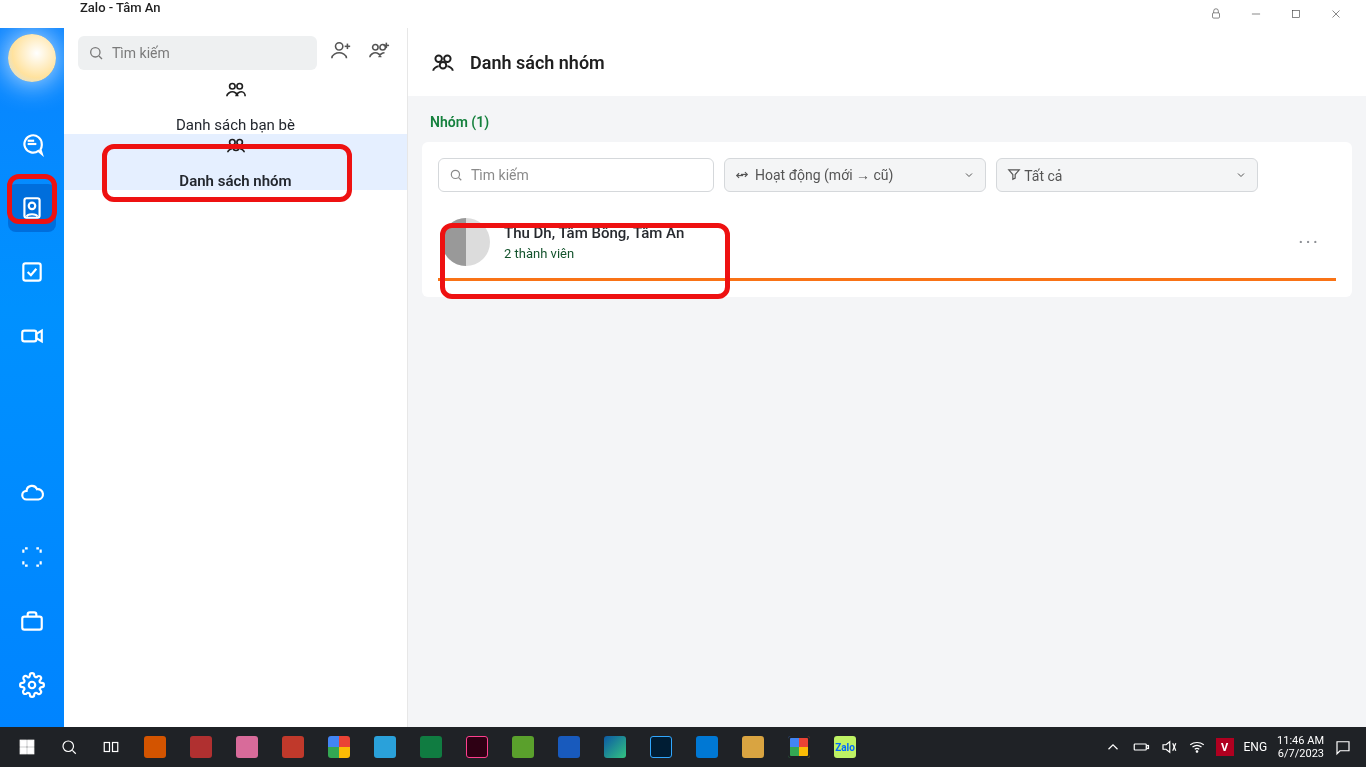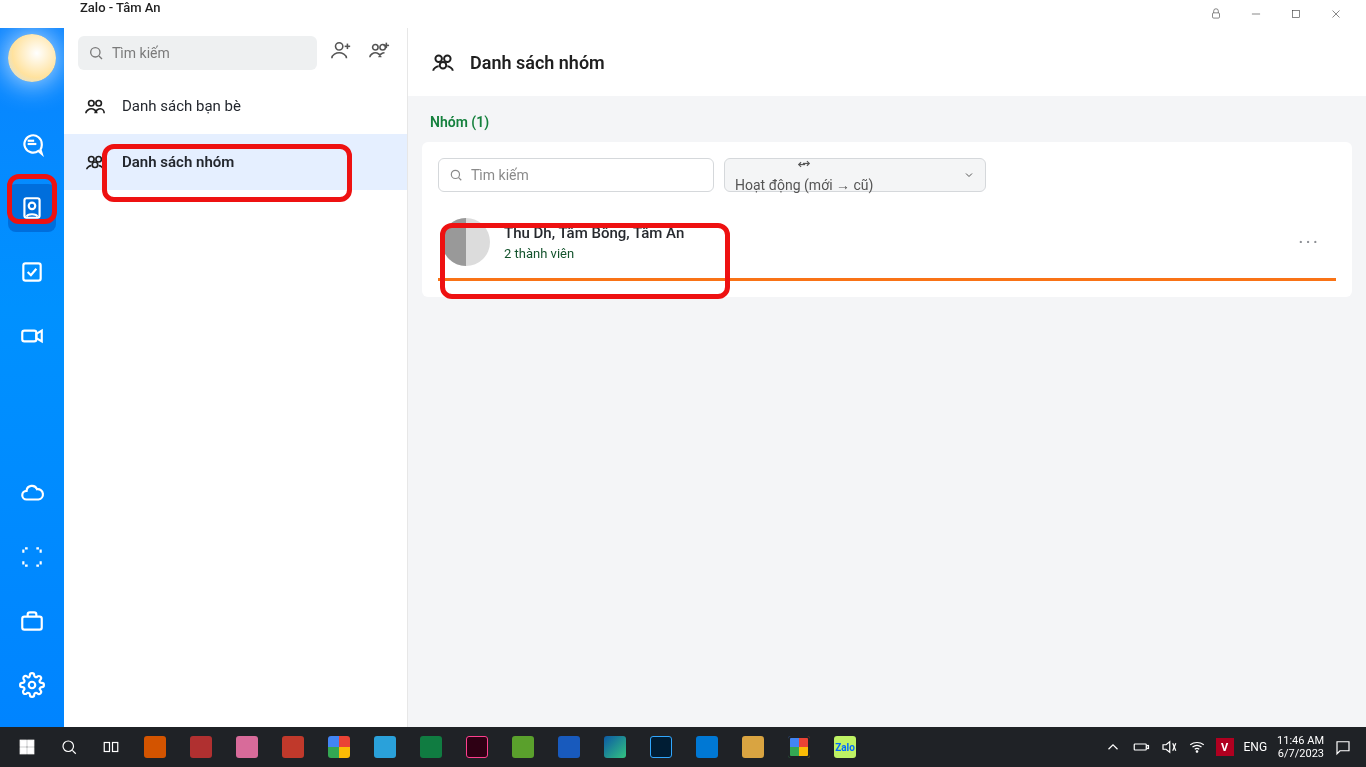--- a/index.html
+++ b/index.html
@@ -45,21 +45,21 @@
   .search-row { display:flex; align-items:flex-start; gap:10px; padding: 8px 14px 8px 14px; }
   .search-box {
     flex:1; height:34px; background:#eef0f1; border-radius:6px;
     display:flex; align-items:center; padding:0 10px; color:#7a7a7a; font-size:14px;
   }
   .search-box svg { width:16px; height:16px; stroke:#7a7a7a; fill:none; stroke-width:2; margin-right:8px;}
   .icon-btn { width:28px; height:28px; display:flex; align-items:center; justify-content:center; color:#555; }
   .icon-btn svg { width:22px; height:22px; stroke:#555; fill:none; stroke-width:1.7; }
 
   .side-item {
-    height:56px; display:flex; align-items:center; padding:0 20px; gap:16px; font-size:15px; color:#23272e; cursor:pointer;
+    height:56px; display:flex; align-items:center; padding:0 20px; gap:16px; font-size:15px; color:#23272e; cursor:pointer;flex-direction:column;
   }
   .side-item.active { background:#e5efff; }
   .side-item svg { width:22px; height:22px; stroke:#1f1f1f; fill:none; stroke-width:1.8; }
   .side-item.active .label { font-weight:600; }
 
   .hl-group-item {
     left:102px; top:144px; width:250px; height:58px;
   }
 
   .main { flex:1; background:#f4f5f7; display:flex; flex-direction:column; }
@@ -76,21 +76,21 @@
     display:flex; flex-direction:column; gap:14px;
   }
   .filters { display:flex; gap:10px; }
   .filter-box {
     height:34px; border:1px solid #d5d8db; border-radius:6px; background:#fff;
     display:flex; align-items:center; padding:0 10px; font-size:14px; color:#555;
   }
   .filter-box.search { flex: 0 0 276px; color:#8a8a8a; }
   .filter-box.search svg { width:14px; height:14px; stroke:#8a8a8a; fill:none; stroke-width:2; margin-right:8px; }
   .filter-box.sort { flex: 0 0 262px; justify-content:space-between; background:#f4f5f6;}
-  .filter-box.sort .left { display:flex; align-items:center; gap:6px;flex-direction:column; }
+  .filter-box.sort .left { display:flex; align-items:center; gap:6px; }
   .filter-box.filter { flex: 0 0 262px; justify-content:space-between; background:#f4f5f6;}
   .filter-box .chev { width:12px; height:12px; }
   .filter-box svg { stroke:#555; fill:none; stroke-width:2; }
 
   .group-row {
     display:flex; align-items:center; gap:14px; padding: 12px 4px;
     border-bottom:3px solid #f97316;
   }
   .group-avatar {
     width:48px; height:48px; border-radius:50%; background:#dcdcdc; position:relative; overflow:hidden;
@@ -299,20 +299,31 @@
                 <polyline points="17,7 21,11 17,15"></polyline>
                 <line x1="3" y1="13" x2="14" y2="13"></line>
                 <line x1="10" y1="11" x2="21" y2="11"></line>
               </svg>
             <span>Hoạt động (mới → cũ)</span>
           </span>
           <svg class="chev" viewBox="0 0 24 24">
               <polyline points="6,9 12,15 18,9"></polyline>
             </svg>
         </div>
+        <div class="filter-box filter">
+          <span class="left">
+            <svg viewBox="0 0 24 24" width="14" height="14">
+                <polygon points="3,5 21,5 14,13 14,19 10,21 10,13"></polygon>
+              </svg>
+            <span>Tất cả</span>
+          </span>
+          <svg class="chev" viewBox="0 0 24 24">
+              <polyline points="6,9 12,15 18,9"></polyline>
+            </svg>
+        </div>
       </div>
 
       <div class="group-row">
         <div class="group-avatar"></div>
         <div class="group-info">
           <div class="name">Thu Dh, Tâm Bông, Tâm An</div>
           <div class="members">2 thành viên</div>
         </div>
         <div class="dots">···</div>
       </div>

